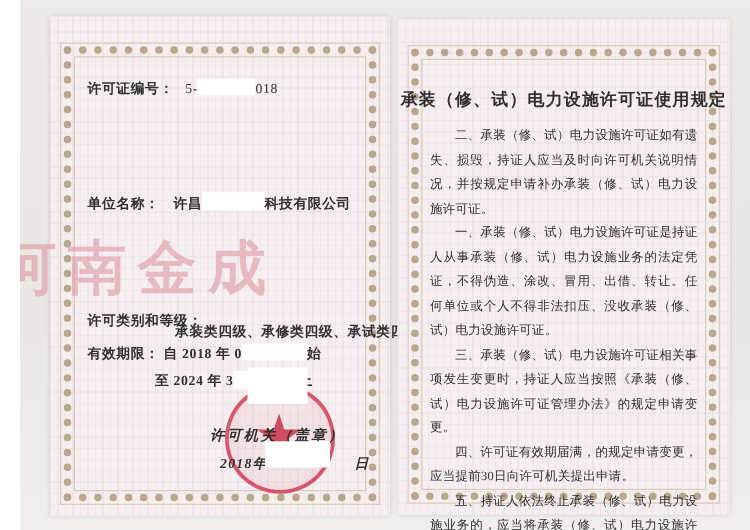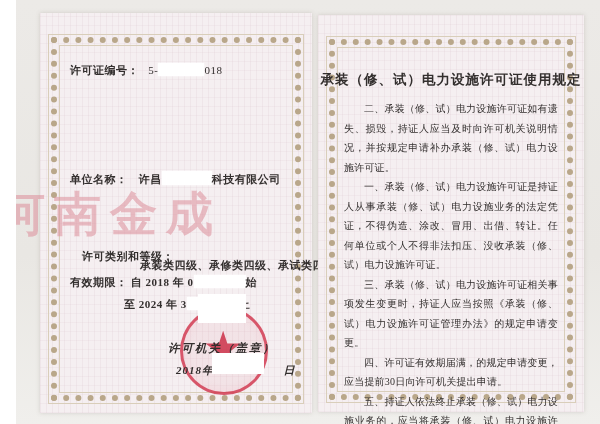--- a/index.html
+++ b/index.html
@@ -76,28 +76,28 @@
 
   <div class="page page-left">
     <div class="frame"></div>
 
     <div class="abs row" style="left:30px; top:50px;">
       <span class="lbl">许可证编号：</span>
       <span style="margin-left:6px;">5-</span><span class="redact" style="width:46px; height:13px;"></span><span>018</span>
     </div>
 
 
-    <div class="abs row" style="left:30px; top:158px;">
+    <div class="abs row" style="left:30px; top:141px;">
       <span class="lbl">单位名称：</span>
       <span style="margin-left:8px; font-weight:bold;">许昌</span><span class="redact" style="width:50px; height:14px;"></span><span style="font-weight:bold;">科技有限公司</span>
     </div>
 
 
 
-    <div class="abs row" style="left:42px; top:236px;">
+    <div class="abs row" style="left:30px; top:236px;">
       <span class="lbl">许可类别和等级：</span>
     </div>
     <div class="abs class-value" style="left:100px; top:245px;">承装类四级、承修类四级、承试类四级</div>
 
     <div class="abs row" style="left:30px; top:262px;">
       <span class="lbl">有效期限：</span>
       <span style="font-weight:bold;">自 2018 年 0</span><span class="redact" style="width:52px; height:13px;"></span><span style="font-weight:bold;">始</span>
     </div>
 
     <div class="abs row" style="left:84px; top:284px;">

